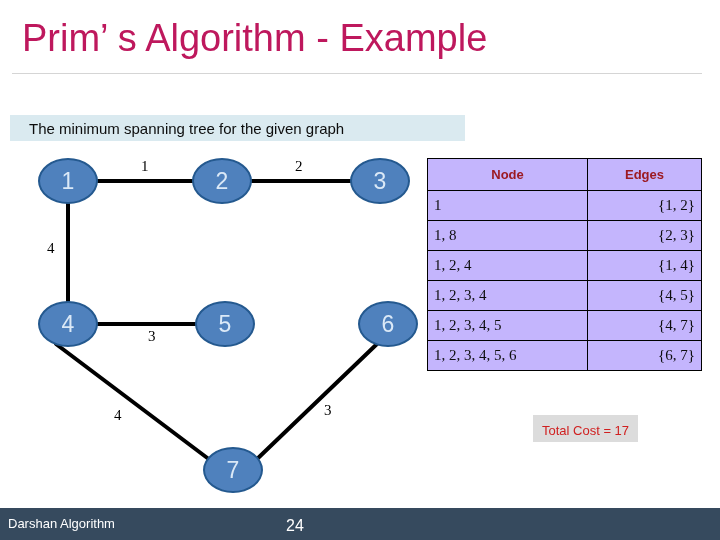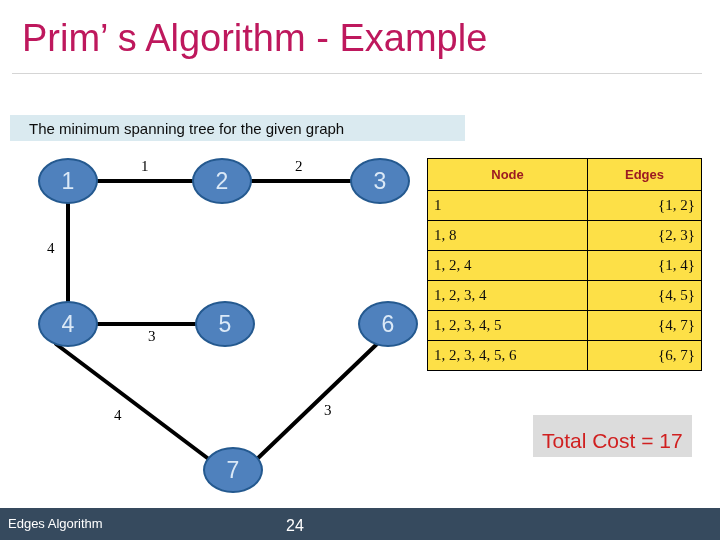--- a/index.html
+++ b/index.html
@@ -92,21 +92,21 @@
   }
 
   
   #steps-table {
     position: absolute;
     left: 427px;
     top: 158px;
     width: 274px;
     border-collapse: collapse;
     table-layout: fixed;
-    background: #fde047;
+    background: #c4b5fd;
   }
   #steps-table td, #steps-table th {
     border: 1.5px solid #000000;
     font-size: 15px;
     height: 30px;
     padding: 0 6px;
     box-sizing: border-box;
     font-family: "Liberation Serif", serif;
     color: #0d0d0d;
   }
@@ -123,22 +123,22 @@
   #steps-table td.cell-node { text-align: left; }
   #steps-table td.cell-edges { text-align: right; }
 
   
   #total-cost {
     position: absolute;
     left: 533px;
     top: 415px;
     background: #dcdcdc;
     color: #d02020;
-    font-size: 21px;
-    padding: 14px 9px 4px 9px;
+    font-size: 13px;
+    padding: 8px 9px 4px 9px;
     white-space: nowrap;
   }
 
   
   #footer-bar {
     position: absolute;
     left: 0;
     bottom: 0;
     width: 720px;
     height: 32px;
@@ -251,15 +251,15 @@
     <tr>
       <td class="cell-node">1, 2, 3, 4, 5, 6</td>
       <td class="cell-edges">{6, 7}</td>
     </tr>
   </tbody>
 </table>
 
 <div id="total-cost">Total Cost  = 17</div>
 
 <div id="footer-bar">
-  <span id="footer-left">Edges Algorithm</span>
+  <span id="footer-left">Darshan Algorithm</span>
   <span id="footer-page">24</span>
 </div>
 
 </body></html>

